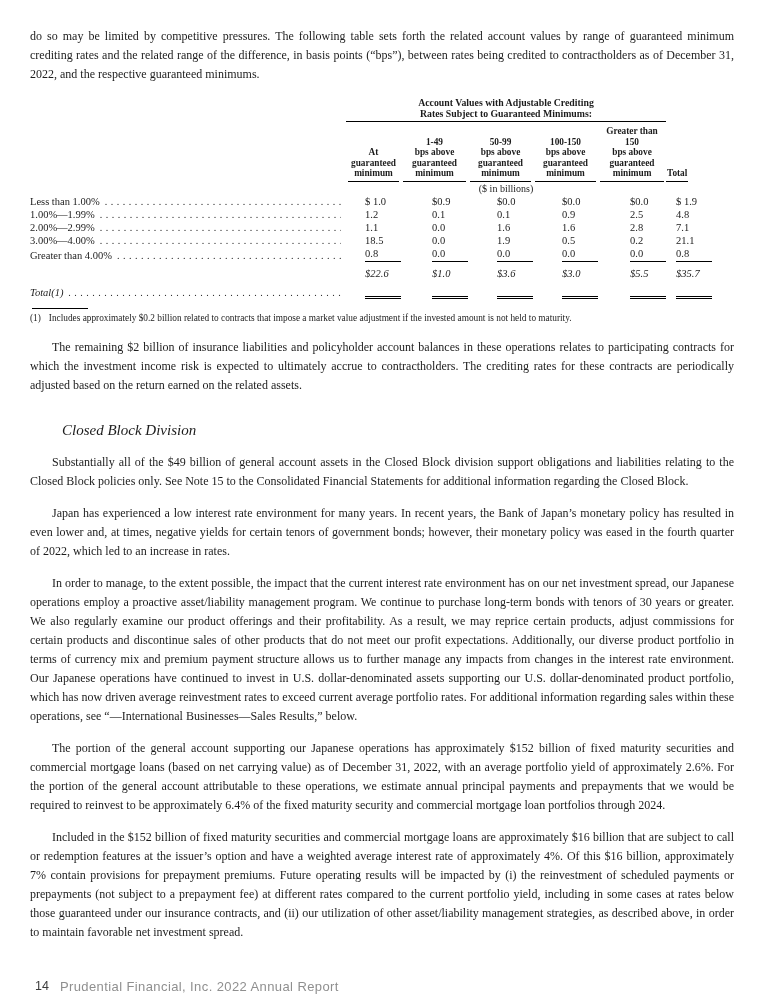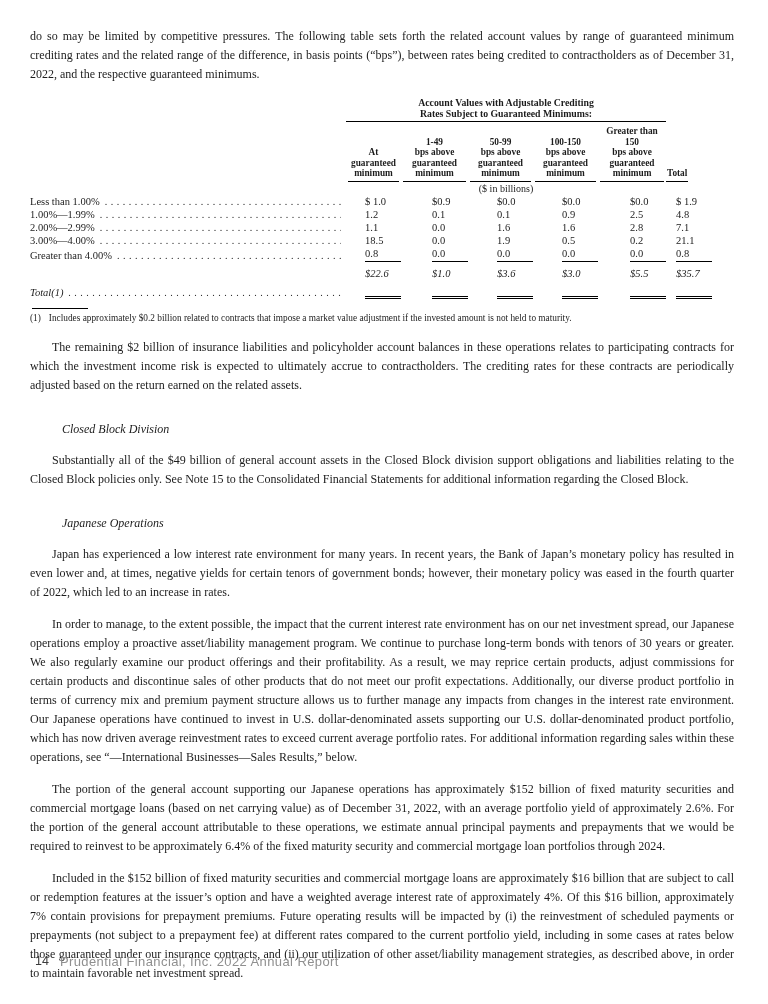--- a/index.html
+++ b/index.html
@@ -7,21 +7,21 @@
     width:768px; height:1004px; background:#ffffff; position:relative;
     box-sizing:border-box; padding:27px 30px 0 30px;
     font-family:"Liberation Serif", serif; color:#1c1c1c;
   }
   p.body {
     font-size:12px; line-height:19px; text-align:justify;
     margin:0 4px 13px 0;
   }
   p.indent { text-indent:22px; }
   h3.section {
-    font-style:italic; font-weight:normal; font-size:12px;
+    font-style:italic; font-weight:normal; font-size:15px;
     margin:27px 0 14px 32px; color:#1c1c1c;
   }
 
   
   table.fin-table {
     border-collapse:collapse; table-layout:fixed; width:686px;
     margin:13px 12px 0 0; font-size:10.5px; line-height:13px; color:#1c1c1c;
   }
   table.fin-table td { padding:0; vertical-align:bottom; }
   col.c-lbl { width:316px; }
@@ -61,21 +61,21 @@
   tr.total-row td.val .v { border-bottom:3px double #000; padding-bottom:16px; }
   tr.pct-row td { padding-top:7px; }
 
   .fn-rule { width:56px; border-top:1px solid #000; margin:9px 0 4px 2px; }
   .footnote { display:flex; font-size:9.3px; line-height:11.5px; margin:0 0 14px 0; }
   .footnote .fn-marker { flex:0 0 auto; margin-right:8px; }
   .footnote .fn-text { flex:1; }
 
   
   .footer {
-    position:absolute; left:35px; bottom:35px;
+    position:absolute; left:35px; bottom:10px;
     display:flex; align-items:flex-start;
     font-family:"Liberation Sans", sans-serif;
   }
   .page-num { font-size:12.5px; color:#3c3c3c; margin-right:11px; }
   .footer-label { font-size:13px; color:#8f8f8f; letter-spacing:0.4px; }
 </style>
 </head>
 <body>
 
 <div class="page">
@@ -236,21 +236,20 @@
   <div class="footnote">
     <span class="fn-marker">(1)</span>
     <span class="fn-text">Includes approximately $0.2 billion related to contracts that impose a market value adjustment if the invested amount is not held to maturity.</span>
   </div>
 
   <p class="body indent">The remaining $2 billion of insurance liabilities and policyholder account balances in these operations relates to participating contracts for which the investment income risk is expected to ultimately accrue to contractholders. The crediting rates for these contracts are periodically adjusted based on the return earned on the related assets.</p>
 
   <h3 class="section">Closed Block Division</h3>
   <p class="body indent">Substantially all of the $49 billion of general account assets in the Closed Block division support obligations and liabilities relating to the Closed Block policies only. See Note 15 to the Consolidated Financial Statements for additional information regarding the Closed Block.</p>
 
-  <h3 class="section">Japanese Operations</h3>
   <p class="body indent">Japan has experienced a low interest rate environment for many years. In recent years, the Bank of Japan’s monetary policy has resulted in even lower and, at times, negative yields for certain tenors of government bonds; however, their monetary policy was eased in the fourth quarter of 2022, which led to an increase in rates.</p>
   <p class="body indent">In order to manage, to the extent possible, the impact that the current interest rate environment has on our net investment spread, our Japanese operations employ a proactive asset/liability management program. We continue to purchase long-term bonds with tenors of 30 years or greater. We also regularly examine our product offerings and their profitability. As a result, we may reprice certain products, adjust commissions for certain products and discontinue sales of other products that do not meet our profit expectations. Additionally, our diverse product portfolio in terms of currency mix and premium payment structure allows us to further manage any impacts from changes in the interest rate environment. Our Japanese operations have continued to invest in U.S. dollar-denominated assets supporting our U.S. dollar-denominated product portfolio, which has now driven average reinvestment rates to exceed current average portfolio rates. For additional information regarding sales within these operations, see “—International Businesses—Sales Results,” below.</p>
   <p class="body indent">The portion of the general account supporting our Japanese operations has approximately $152 billion of fixed maturity securities and commercial mortgage loans (based on net carrying value) as of December 31, 2022, with an average portfolio yield of approximately 2.6%. For the portion of the general account attributable to these operations, we estimate annual principal payments and prepayments that we would be required to reinvest to be approximately 6.4% of the fixed maturity security and commercial mortgage loan portfolios through 2024.</p>
   <p class="body indent">Included in the $152 billion of fixed maturity securities and commercial mortgage loans are approximately $16 billion that are subject to call or redemption features at the issuer’s option and have a weighted average interest rate of approximately 4%. Of this $16 billion, approximately 7% contain provisions for prepayment premiums. Future operating results will be impacted by (i) the reinvestment of scheduled payments or prepayments (not subject to a prepayment fee) at different rates compared to the current portfolio yield, including in some cases at rates below those guaranteed under our insurance contracts, and (ii) our utilization of other asset/liability management strategies, as described above, in order to maintain favorable net investment spread.</p>
 
   <div class="footer">
     <span class="page-num">14</span>
     <span class="footer-label">Prudential Financial, Inc. 2022 Annual Report</span>
   </div>
 

